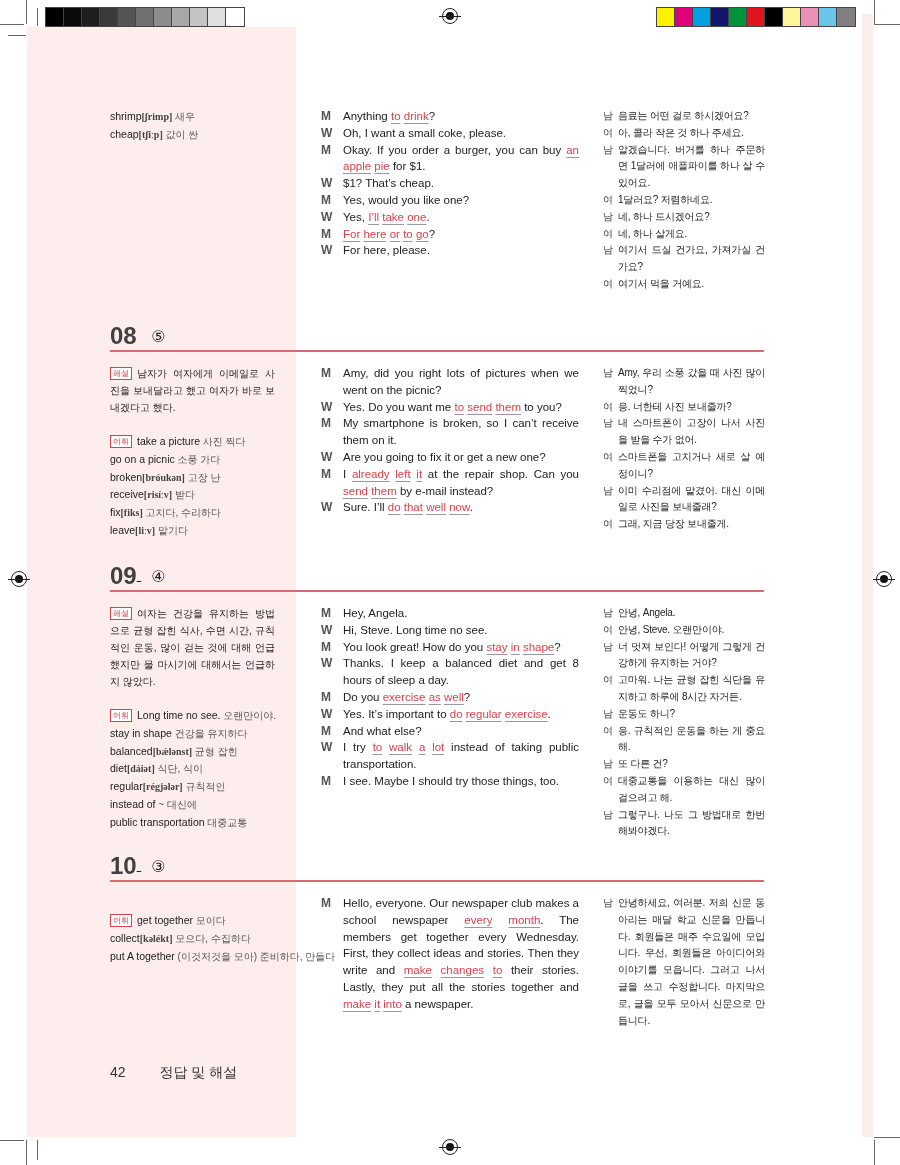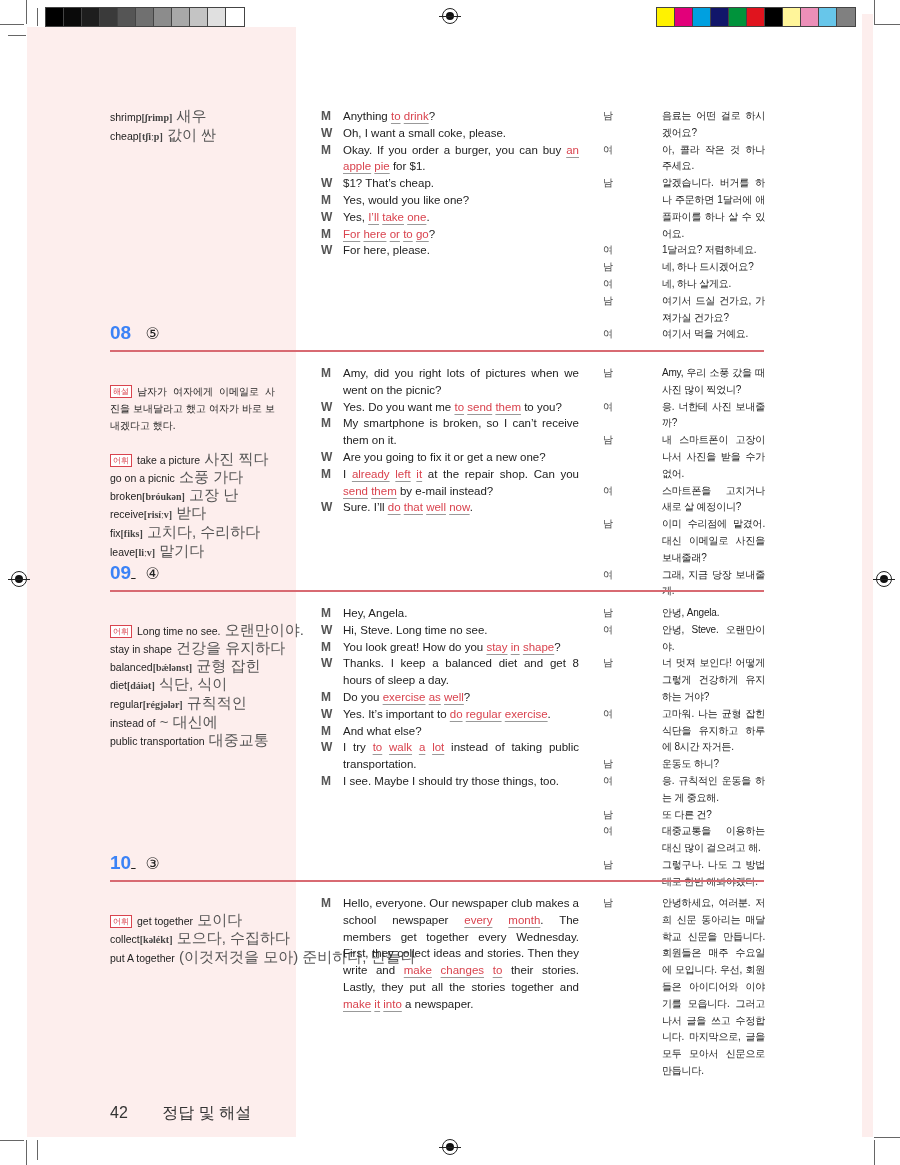--- a/index.html
+++ b/index.html
@@ -15,42 +15,42 @@
 
   .crop { position: absolute; background: #666; }
   .reg-mark { position: absolute; width: 16px; height: 16px; border: 1px solid #222; border-radius: 50%; }
   .reg-mark::before { content: ""; position: absolute; left: 3px; top: 3px; width: 8px; height: 8px; border-radius: 50%; background: #111; }
   .reg-mark::after { content: ""; position: absolute; left: -4px; top: 7px; width: 22px; height: 1px; background: #222; }
 
   .pink-left { position: absolute; left: 27px; top: 27px; width: 269px; height: 1110px; background: #fdeeed; }
   .pink-right { position: absolute; left: 862px; top: 14px; width: 11px; height: 1123px; background: #fdeeed; }
 
   .section-head { position: absolute; left: 110px; width: 654px; }
-  .section-head .num { font-family: "Liberation Sans", sans-serif; font-weight: bold; color: #3b82f6; font-size: 19px; display: inline-block; vertical-align: middle; }
+  .section-head .num { font-family: "Liberation Sans", sans-serif; font-weight: bold; color: #404040; font-size: 24px; display: inline-block; vertical-align: middle; }
   .section-head .ans { font-size: 16px; color: #222; display: inline-block; margin-left: 10px; vertical-align: middle; }
   .section-head .rule { position: absolute; left: 0; right: 0; top: 28px; height: 2px; background: #d86a72; }
 
   .left-col { position: absolute; left: 110px; width: 165px; font-size: 10.5px; line-height: 16.8px; color: #222; }
   .left-col .line { white-space: nowrap; }
-  .kr { color: #555; font-size: 15px; }
+  .kr { color: #555; font-size: 10px; }
   .phon { font-family: "Liberation Serif", serif; color: #444; font-size: 10px; font-weight: bold; }
   .badge { display: inline-block; border: 1px solid #d9434e; color: #d9434e; font-size: 8px; line-height: 11px; padding: 0 2px; margin-right: 5px; vertical-align: 1px; background: #fff; }
   .expl { font-size: 10px; line-height: 17px; text-align: justify; text-align-last: left; color: #222; }
 
   .dialog { position: absolute; left: 321px; width: 258px; font-size: 11.5px; line-height: 16.8px; }
   .turn { display: flex; }
   .spk { width: 22px; flex: none; font-weight: bold; color: #555; font-size: 12px; }
   .utt { flex: 1; text-align: justify; text-align-last: left; color: #222; }
   .hl { color: #d9434e; text-decoration: underline; text-decoration-color: #999; text-underline-offset: 3px; }
 
   .trans { position: absolute; left: 603px; width: 162px; font-size: 10px; line-height: 16.8px; color: #222; }
   .trans .turn .spk { width: 15px; font-size: 10px; color: #444; font-weight: normal; }
-  .trans .utt { letter-spacing: -0.2px; margin-left: 44px; }
-
-  .footer { position: absolute; top: 1064px; left: 110px; font-size: 16px; color: #333; margin-top: 39px; }
+  .trans .utt { letter-spacing: -0.2px; }
+
+  .footer { position: absolute; top: 1064px; left: 110px; font-size: 14px; color: #333; }
   .footer .pg { display: inline-block; margin-right: 30px; }
   .slug { position: absolute; top: 1142px; font-size: 8.5px; color: #444; font-family: "DejaVu Sans", sans-serif; margin-top: 48px; }
 </style>
 </head>
 <body>
 
 <div class="pink-left"></div>
 <div class="pink-right"></div>
 
 <div class="swatch-row gray" id="grayBar">
@@ -168,21 +168,21 @@
       <span class="spk">여</span>
       <span class="utt">여기서 먹을 거예요.</span>
     </div>
   </div>
 
 <div class="section-head" style="top:322px;">
   <span class="num">08</span>
   <span class="ans">⑤</span>
   <div class="rule"></div>
 </div>
-<div class="left-col" style="top:383px;" id="s0Left">
+<div class="left-col" style="top:365px;" id="s0Left">
     <div class="expl"><span class="badge">해설</span>남자가 여자에게 이메일로 사진을 보내달라고 했고 여자가 바로 보내겠다고 했다.</div>
     <div style="height: 17px;"></div>
     <div class="line"><span class="badge">어휘</span><span>take a picture</span><span class="kr"> 사진 찍다</span></div>
     <div class="line"><span>go on a picnic</span><span class="kr"> 소풍 가다</span></div>
     <div class="line"><span>broken</span><span class="phon">[bróukən]</span><span class="kr"> 고장 난</span></div>
     <div class="line"><span>receive</span><span class="phon">[risíːv]</span><span class="kr"> 받다</span></div>
     <div class="line"><span>fix</span><span class="phon">[fiks]</span><span class="kr"> 고치다, 수리하다</span></div>
     <div class="line"><span>leave</span><span class="phon">[liːv]</span><span class="kr"> 맡기다</span></div>
   </div>
 <div class="dialog" style="top:365px;" id="s0Dialog">
@@ -237,20 +237,21 @@
       <span class="utt">그래, 지금 당장 보내줄게.</span>
     </div>
   </div>
 
 <div class="section-head" style="top:562px;text-decoration:underline;">
   <span class="num">09</span>
   <span class="ans">④</span>
   <div class="rule"></div>
 </div>
 <div class="left-col" style="top:605px;" id="s1Left">
+    <div class="expl"><span class="badge">해설</span>여자는 건강을 유지하는 방법으로 균형 잡힌 식사, 수면 시간, 규칙적인 운동, 많이 걷는 것에 대해 언급했지만 물 마시기에 대해서는 언급하지 않았다.</div>
     <div style="height: 17px;"></div>
     <div class="line"><span class="badge">어휘</span><span>Long time no see.</span><span class="kr"> 오랜만이야.</span></div>
     <div class="line"><span>stay in shape</span><span class="kr"> 건강을 유지하다</span></div>
     <div class="line"><span>balanced</span><span class="phon">[bǽlənst]</span><span class="kr"> 균형 잡힌</span></div>
     <div class="line"><span>diet</span><span class="phon">[dáiət]</span><span class="kr"> 식단, 식이</span></div>
     <div class="line"><span>regular</span><span class="phon">[régjələr]</span><span class="kr"> 규칙적인</span></div>
     <div class="line"><span>instead of</span><span class="kr"> ~ 대신에</span></div>
     <div class="line"><span>public transportation</span><span class="kr"> 대중교통</span></div>
   </div>
 <div class="dialog" style="top:605px;" id="s1Dialog">

